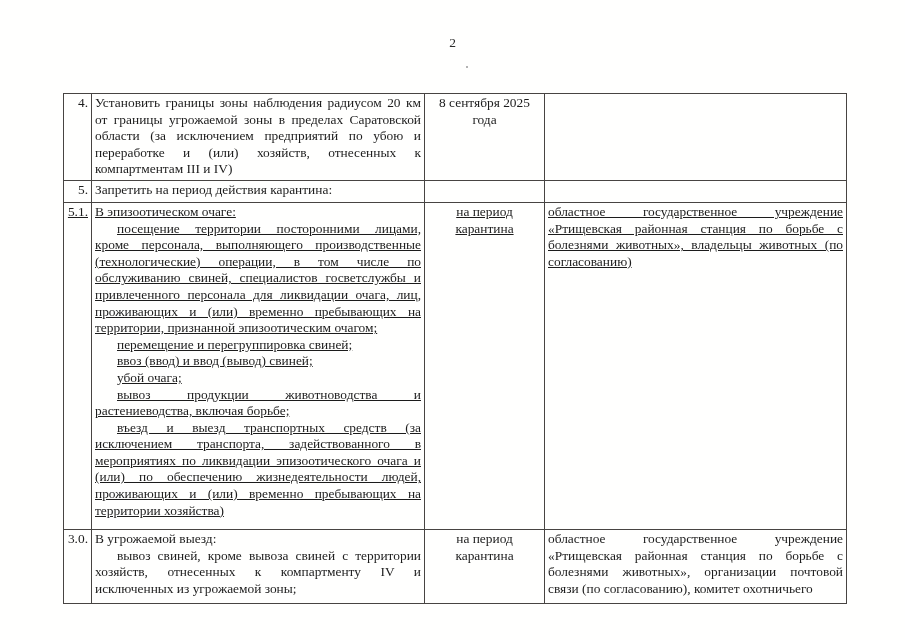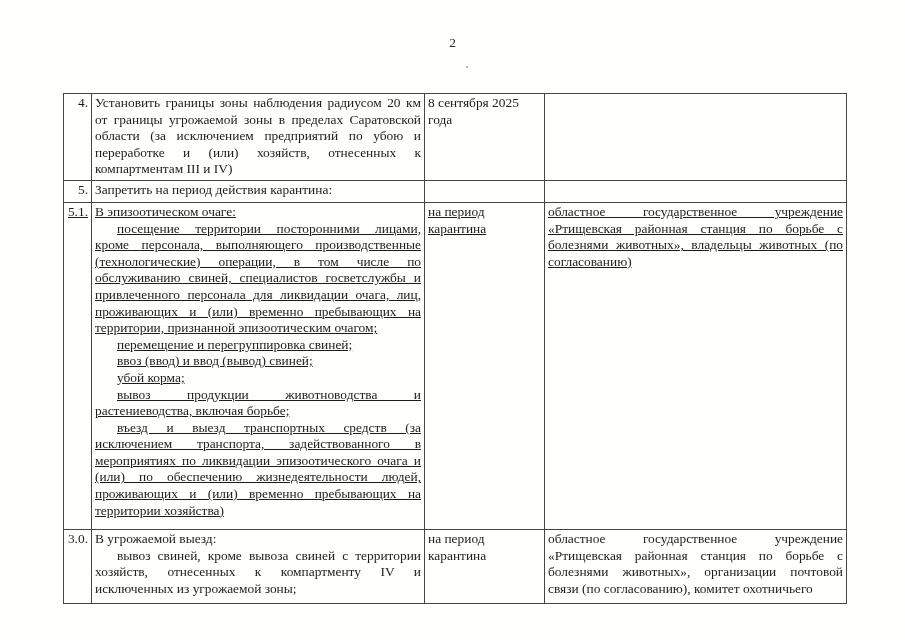--- a/index.html
+++ b/index.html
@@ -57,21 +57,21 @@
   }
   td.text-cell p,
   td.resp-cell p {
     margin: 0;
     text-align: justify;
   }
   td.text-cell p.indent {
     text-indent: 22px;
   }
   td.period-cell {
-    text-align: left;
+    text-align: center;
     padding: 2px 7px;
   }
   tr.row-4   td { height: 82px; }
   tr.row-5   td { height: 18px; }
   tr.row-5-1 td { height: 323px; text-decoration: underline; }
   tr.row-5-2 td { height: 70px; }
 </style>
 </head>
 <body>
 
@@ -111,21 +111,21 @@
       </td>
     </tr>
 
     <tr class="row-5-1">
       <td class="num-cell">5.1.</td>
       <td class="text-cell">
         <p>В эпизоотическом очаге:</p>
         <p class="indent">посещение территории посторонними лицами, кроме персонала, выполняющего производственные (технологические) операции, в том числе по обслуживанию свиней, специалистов госветслужбы и привлеченного персонала для ликвидации очага, лиц, проживающих и (или) временно пребывающих на территории, признанной эпизоотическим очагом;</p>
         <p class="indent">перемещение и перегруппировка свиней;</p>
         <p class="indent">ввоз (ввод) и ввод (вывод) свиней;</p>
-        <p class="indent">убой корма;</p>
+        <p class="indent">убой очага;</p>
         <p class="indent">вывоз продукции животноводства и растениеводства, включая борьбе;</p>
         <p class="indent">въезд и выезд транспортных средств (за исключением транспорта, задействованного в мероприятиях по ликвидации эпизоотического очага и (или) по обеспечению жизнедеятельности людей, проживающих и (или) временно пребывающих на территории хозяйства)</p>
       </td>
       <td class="period-cell">на период карантина</td>
       <td class="resp-cell">
         <p>областное государственное учреждение «Ртищевская районная станция по борьбе с болезнями животных», владельцы животных (по согласованию)</p>
       </td>
     </tr>
 
     <tr class="row-5-2">

